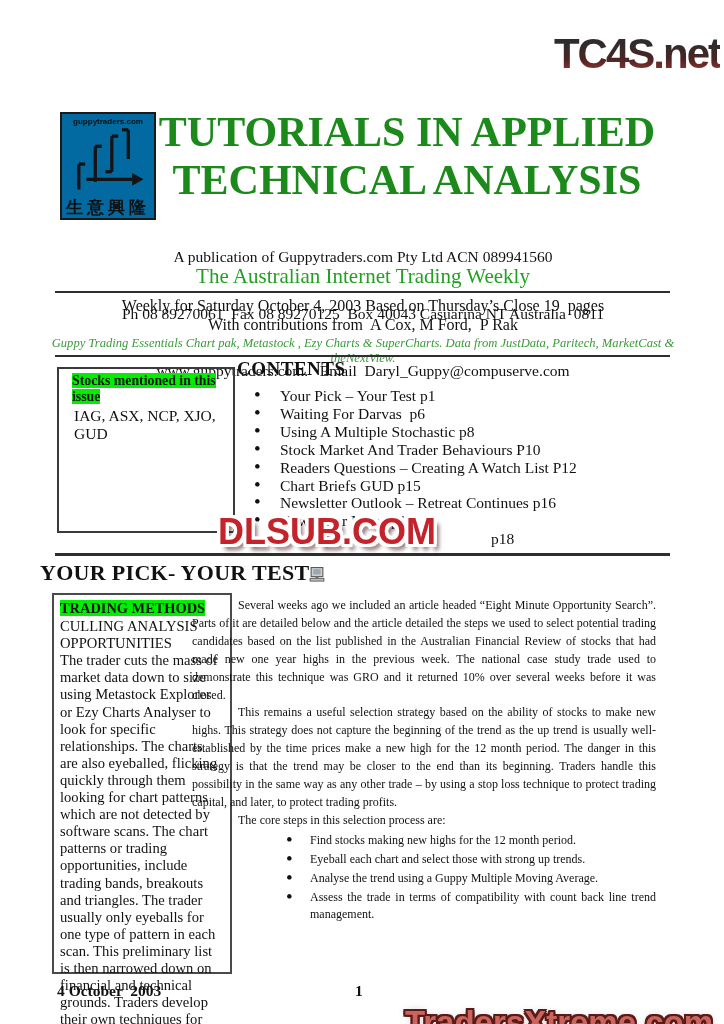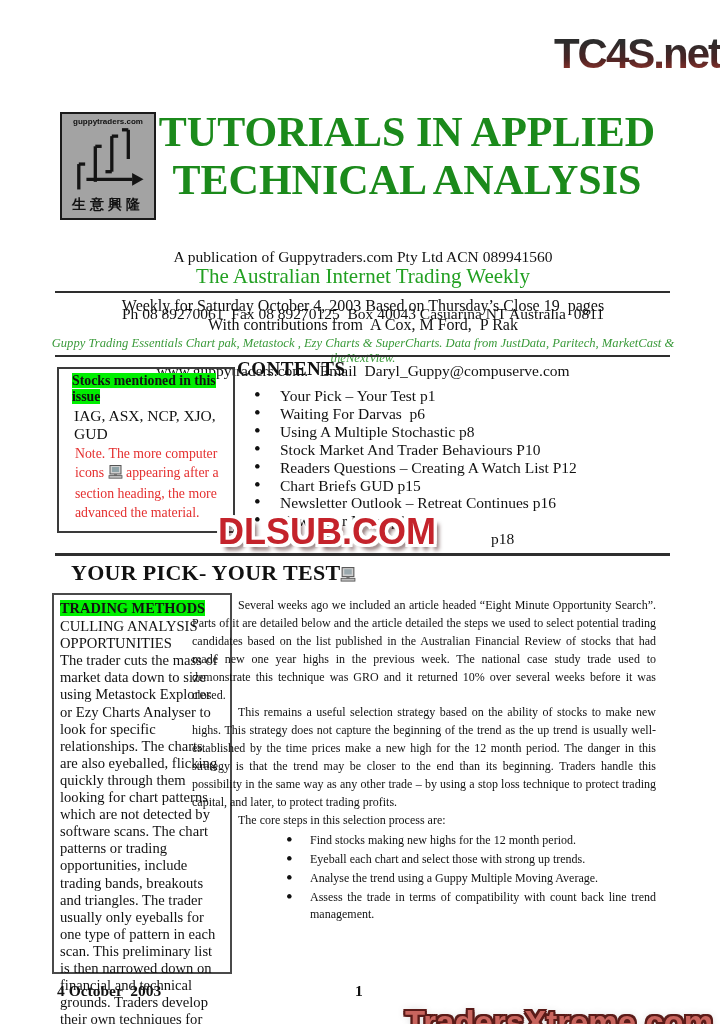--- a/index.html
+++ b/index.html
@@ -19,23 +19,23 @@
                      5px 6px 4px rgba(50,5,5,.6);}
   .txtreme{position:absolute;left:398px;top:980px;width:322px;text-align:center;
            font-family:"Liberation Sans", sans-serif;font-weight:800;font-size:33px;letter-spacing:0;
            color:#c9655e;cursor:pointer;
            text-shadow:-2px -2px 0 #5a1b18,2px -2px 0 #5a1b18,-2px 2px 0 #5a1b18,2px 2px 0 #5a1b18,
                        0 -2px 0 #5a1b18,0 2px 0 #5a1b18,-2px 0 0 #5a1b18,2px 0 0 #5a1b18,
                        0 0 8px rgba(190,190,190,.9);}
 
   
   .logo-box{position:absolute;left:60px;top:88px;width:96px;height:108px;border:2px solid #1a1a1a;
-            background:#a3a3a3;text-align:center;box-sizing:border-box;}
+            background:#0369a1;text-align:center;box-sizing:border-box;}
   .logo-site{font-family:"Liberation Sans", sans-serif;font-size:8px;font-weight:700;margin-top:3px;}
-  .logo-cn{font-size:14px;font-weight:700;letter-spacing:4px;margin-top:0px;}
+  .logo-cn{font-size:17px;font-weight:700;letter-spacing:4px;margin-top:0px;}
   .title{position:absolute;left:140px;top:84px;width:534px;text-align:center;color:#1b8a1b;
          font-weight:700;font-size:42px;line-height:48px;letter-spacing:0px;}
   .pubs{position:absolute;left:55px;top:185px;width:616px;text-align:center;font-size:15.5px;line-height:19px;
         white-space:pre-wrap;}
   .tagline{position:absolute;left:55px;top:240px;width:616px;text-align:center;color:#22a022;font-size:21px;}
 
   .hrule{position:absolute;left:55px;width:615px;height:2px;background:#2e2e2e;}
 
   .weekly{position:absolute;left:55px;top:273px;width:616px;text-align:center;font-size:16px;white-space:pre-wrap;}
   .contrib{position:absolute;left:55px;top:292px;width:616px;text-align:center;font-size:16px;white-space:pre-wrap;}
@@ -55,21 +55,21 @@
   .contents h2{margin:0;font-size:19px;font-weight:700;letter-spacing:.5px;}
   .contents ul{list-style:none;margin:7px 0 0 0;padding:0 0 0 43px;}
   .contents li{position:relative;font-size:15.5px;line-height:17.9px;white-space:pre-wrap;}
   .contents li::before{content:"\2022";position:absolute;left:-26px;top:-1px;font-size:19px;}
   .hidden-item{position:relative;height:18px;font-size:15.5px;}
   .hidden-item::before{content:"\2022";position:absolute;left:17px;top:-1px;font-size:19px;}
   .frag-l{position:absolute;left:131px;}
   .frag-r{position:absolute;left:254px;}
 
   
-  .art-head{position:absolute;left:71px;top:536px;font-size:22px;font-weight:700;letter-spacing:.3px;}
+  .art-head{position:absolute;left:40px;top:536px;font-size:22px;font-weight:700;letter-spacing:.3px;}
   .sidebar{position:absolute;left:52px;top:569px;width:180px;height:381px;border:2px solid #4a4a4a;
            box-sizing:border-box;padding:5px 6px;font-size:14.6px;line-height:17.1px;}
   .sidebar .tag{font-size:14.4px;}
   .sidebar .sub{margin-top:1px;}
   .maincol{position:absolute;left:192px;top:573px;width:464px;font-size:12px;line-height:17.9px;}
   .maincol p{margin:0;text-align:justify;text-indent:46px;}
   .maincol p.nojust{text-align:left;}
   .maincol ul{list-style:none;margin:2px 0 0 0;padding:0 0 0 118px;}
   .maincol li{position:relative;text-align:justify;margin-bottom:1px;}
   .maincol li::before{content:"\2022";position:absolute;left:-24px;top:-1px;font-size:19px;}
@@ -126,32 +126,20 @@
 
   <div class="weekly">Weekly for Saturday October 4, 2003 Based on Thursday’s Close 19  pages</div>
   <div class="contrib">With contributions from  A Cox, M Ford,  P Rak</div>
   <div class="tools">Guppy Trading Essentials Chart pak, Metastock , Ezy Charts &amp; SuperCharts. Data from JustData, Paritech, MarketCast &amp; theNextView.</div>
 
   <div class="hrule" style="top:331px"></div>
 
   <div class="stocks-box">
     <div class="stocks-head"><span class="hl-green">Stocks mentioned in this issue</span></div>
     <div class="stocks-tickers">IAG, ASX, NCP, XJO, GUD</div>
-    <div class="stocks-note">
-      <span>Note. The more computer icons</span>
-      <span class="comp-icon">
-        <svg width="15" height="14" viewBox="0 0 15 14">
-          <rect x="2" y="0.5" width="11" height="8.5" fill="#cfcfcf" stroke="#555" stroke-width="1"></rect>
-          <rect x="4" y="2" width="7" height="5" fill="#8fa3a8"></rect>
-          <rect x="6" y="9" width="3" height="1.6" fill="#777"></rect>
-          <rect x="1" y="10.6" width="13" height="2.6" fill="#bdbdbd" stroke="#555" stroke-width="0.8"></rect>
-        </svg>
-      </span>
-      <span>appearing after a section heading, the more advanced the material.</span>
-    </div>
   </div>
 
   <div class="contents">
     <h2>CONTENTS</h2>
     <ul>
       <li>Your Pick – Your Test p1</li>
       <li>Waiting For Darvas  p6</li>
       <li>Using A Multiple Stochastic p8</li>
       <li>Stock Market And Trader Behaviours P10</li>
       <li>Readers Questions – Creating A Watch List P12</li>

